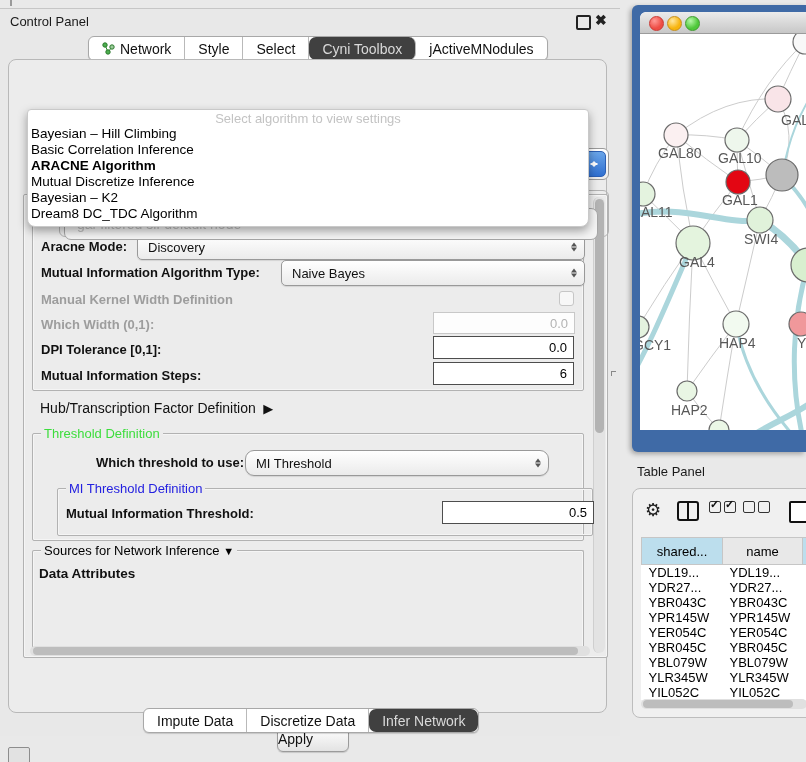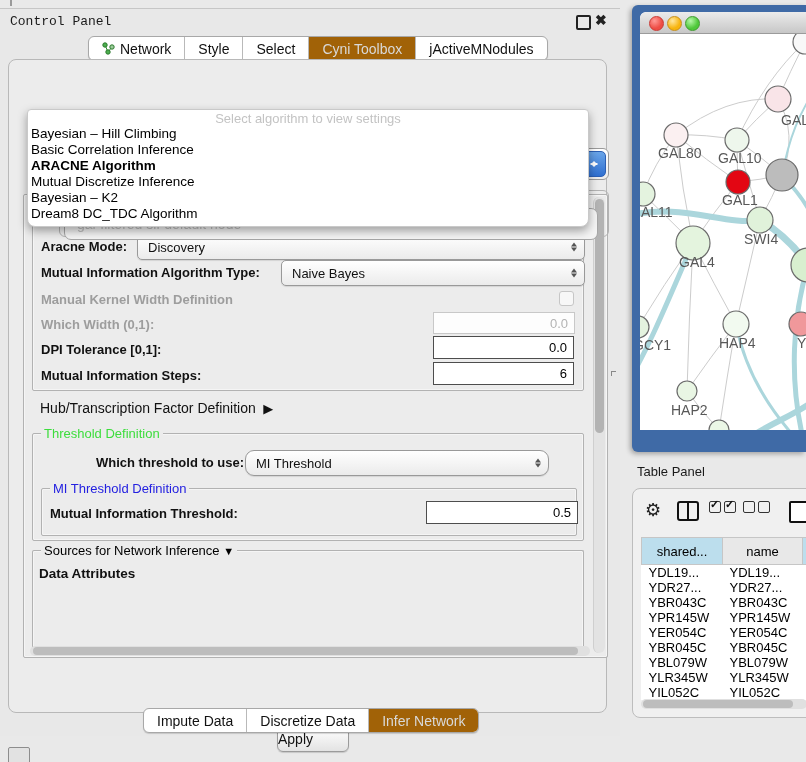--- a/index.html
+++ b/index.html
@@ -2,30 +2,30 @@
 <html><head>
 <meta charset="utf-8">
 <style>
   html,body{margin:0;padding:0;}
   body{font-family:"Liberation Sans",sans-serif;background:#e9e9e9;}
   #root{position:relative;width:806px;height:762px;overflow:hidden;background:#e9e9e9;}
   .abs{position:absolute;}
 
   
   #cp{left:0;top:8px;width:620px;height:727px;background:#e8e8e8;border-top:1px solid #c6c6c6;}
-  #cp-title{left:10px;top:5px;font-size:13px;color:#1a1a1a;font-family:Liberation Mono, monospace;}
+  #cp-title{left:10px;top:5px;font-size:13px;color:#1a1a1a;}
   .win-btn{width:11px;height:11px;top:6px;}
   #float-btn{left:576px;border:2px solid #222;border-radius:2px;background:transparent;}
   #close-btn{left:595px;top:3px;font-size:14px;font-weight:bold;color:#222;}
 
   
   .seg{display:flex;background:#fff;border:1px solid #a8a8a8;border-radius:6px;overflow:hidden;height:23px;box-shadow:0 1px 1px rgba(0,0,0,.15);}
   .seg .tab{display:flex;align-items:center;gap:5px;padding:0 13px;font-size:14px;color:#111;border-right:1px solid #b9b9b9;white-space:nowrap;cursor:default;}
   .seg .tab:last-child{border-right:none;}
-  .seg .tab.active{background:#a16207;color:#d9d9d9;}
+  .seg .tab.active{background:#404040;color:#d9d9d9;border-radius:7px;}
 
   #main-panel{left:8px;top:50px;width:597px;height:652px;background:#ececec;border:1px solid #b8b8b8;border-radius:8px;}
 
   
   #dd-popup{left:18px;top:49px;width:560px;height:115px;background:#fff;border:1px solid #c9c9c9;border-radius:4px 4px 8px 8px;box-shadow:0 4px 10px rgba(0,0,0,.35);z-index:40;padding-top:1px;}
   #dd-placeholder{text-align:center;color:#c3c3c3;font-size:13px;height:15px;line-height:15px;}
   .dd-item{font-size:13.5px;line-height:16px;padding-left:3px;color:#000;}
   .dd-item.sel{font-weight:bold;}
 
   
@@ -207,21 +207,21 @@
 
           <div class="abs lbl" style="left:63px;top:21px;">Which threshold to use:</div>
           <div class="abs combo" style="left:212px;top:16px;width:292px;height:24px;border-radius:9px;">
             <span>MI Threshold</span>
             <span class="arrows">
                 <i class="up"></i>
                 <i class="dn"></i>
               </span>
           </div>
 
-          <div class="abs group" style="left:8px;top:54px;width:534px;height:46px;">
+          <div class="abs group" style="left:24px;top:54px;width:534px;height:46px;">
             <span class="gtitle blue-t" style="background:#ececec;">MI Threshold Definition</span>
             <div class="abs lbl" style="left:8px;top:17px;">Mutual Information Threshold:</div>
             <div class="abs field dark" style="left:384px;top:12px;width:138px;height:21px;">0.5</div>
           </div>
         </div>
 
         <div class="abs group" style="left:8px;top:355px;width:550px;height:104px;border-bottom:none;">
           <span class="gtitle"><span>Sources for Network Inference</span> <span style="font-size:11px;">▼</span></span>
           <div class="abs lbl" style="left:6px;top:15px;font-size:13.5px;">Data Attributes</div>
         </div>

